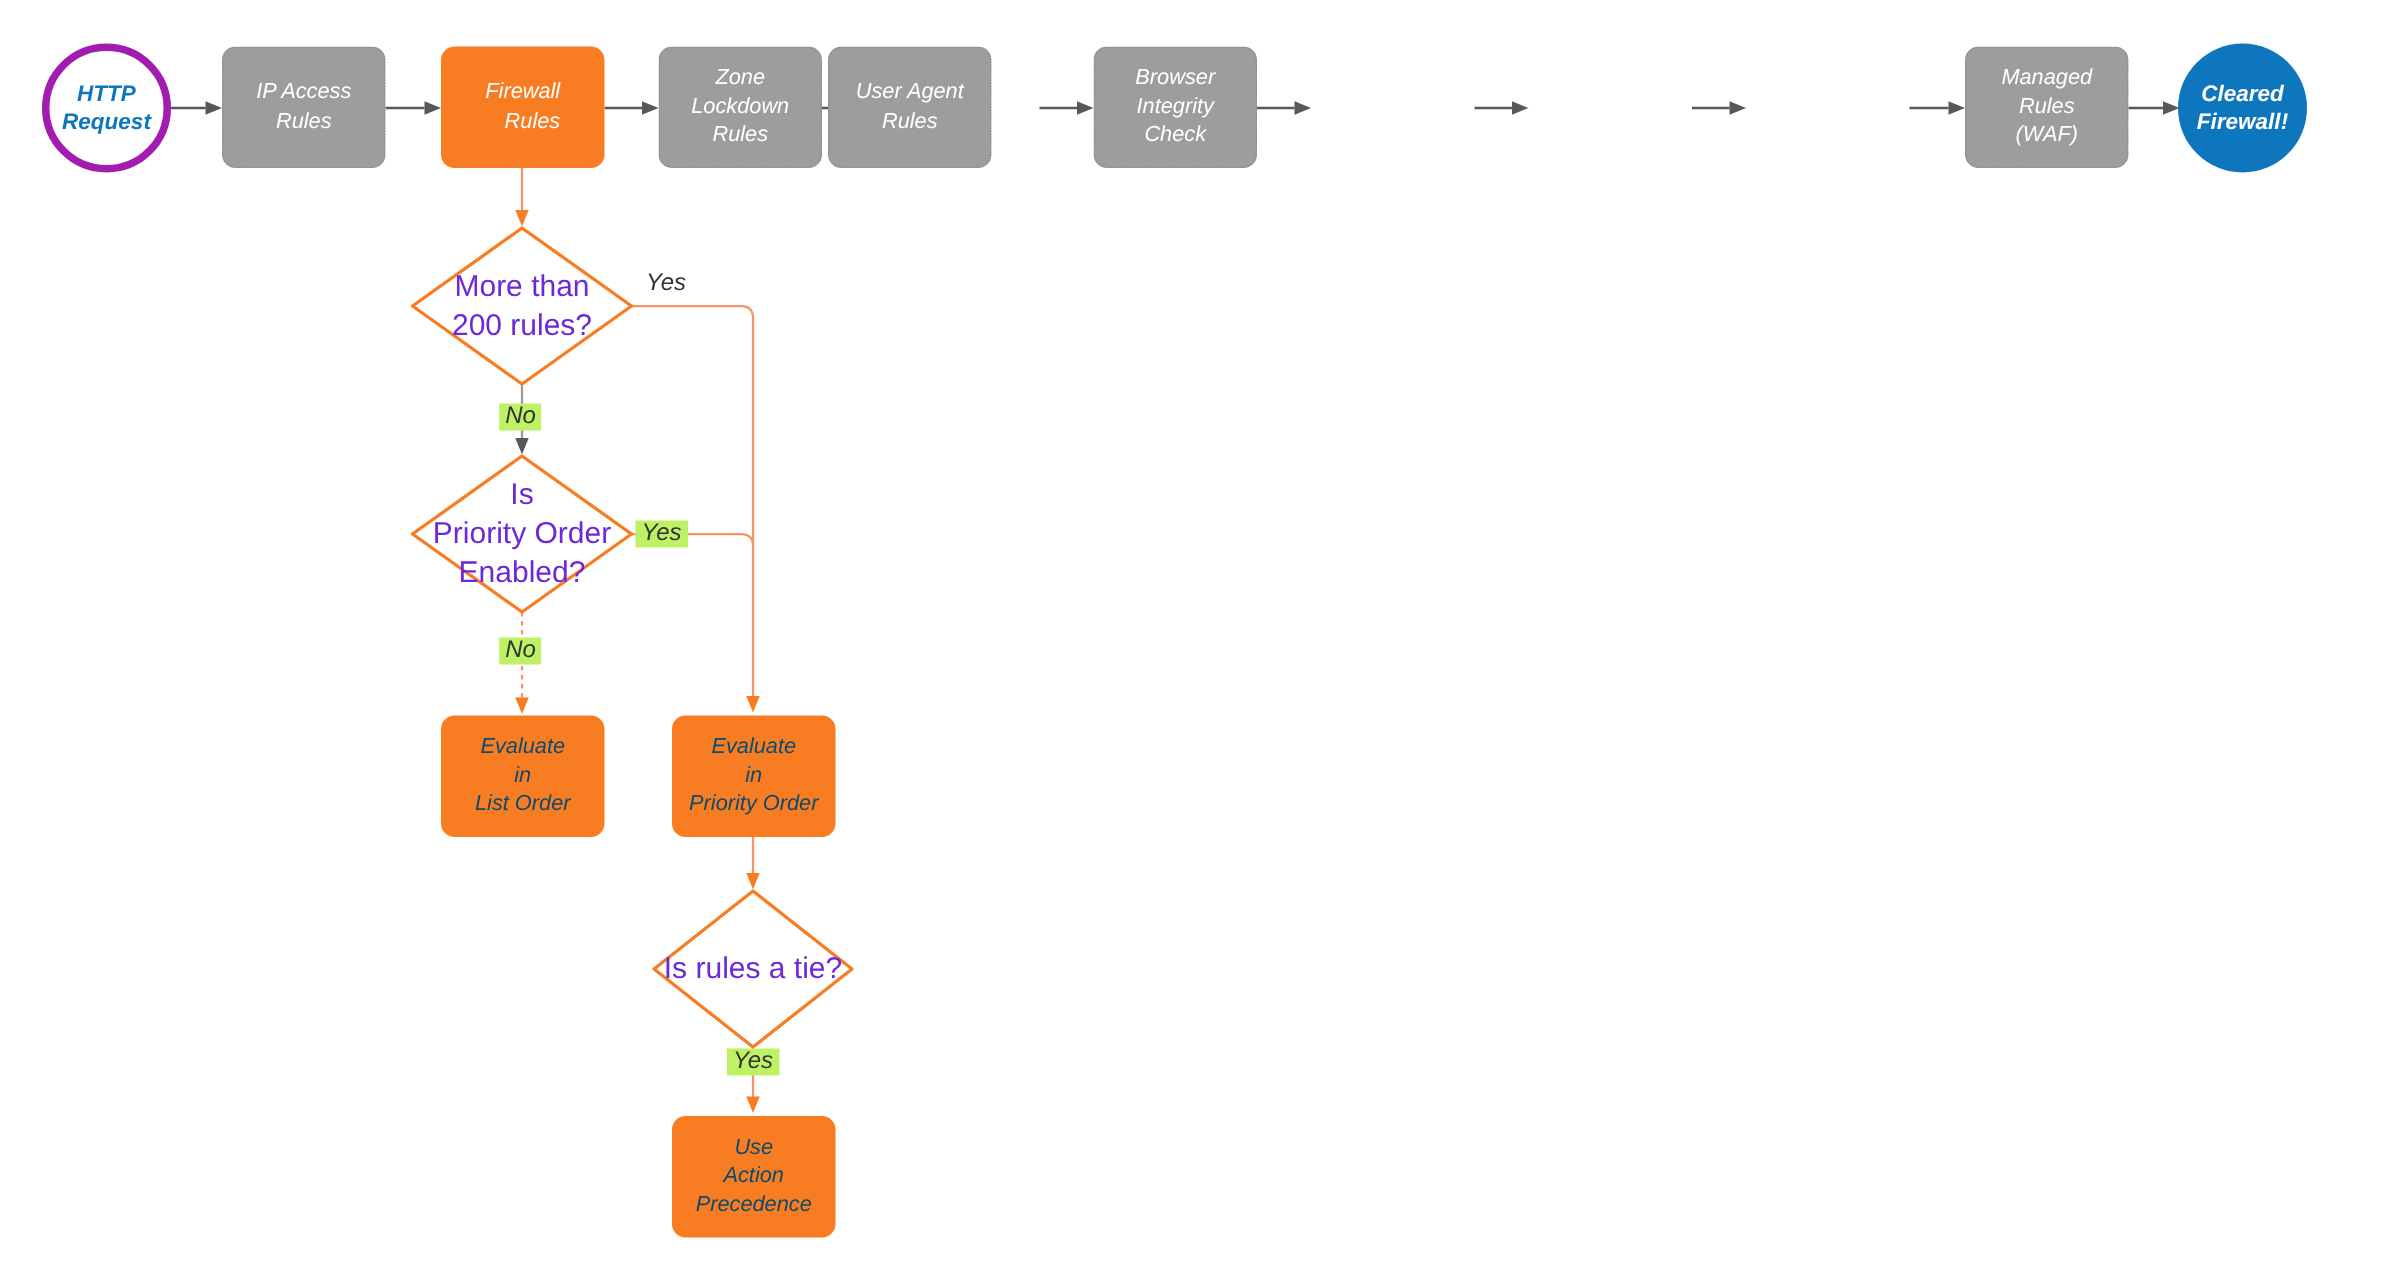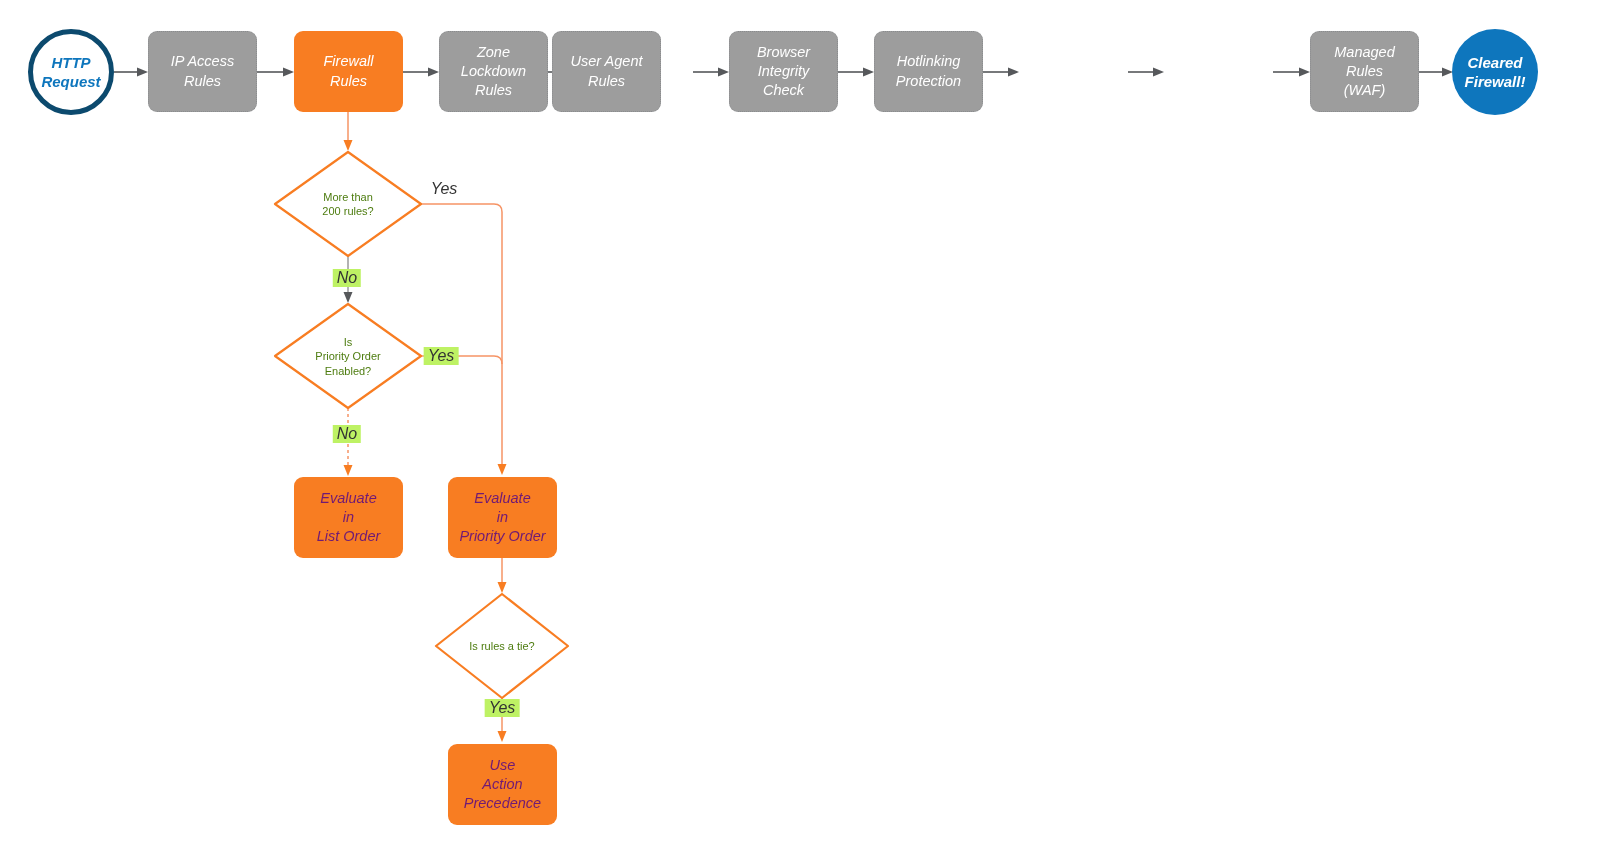--- a/index.html
+++ b/index.html
@@ -10,34 +10,34 @@
   svg.wires{position:absolute;left:0;top:0;pointer-events:none;}
   .node{
     position:absolute;display:flex;align-items:center;justify-content:center;
     text-align:center;white-space:pre-line;box-sizing:border-box;
   }
   .stage{
     width:109px;height:81px;top:31px;border-radius:9px;
     color:#ffffff;font-style:italic;font-size:14.5px;line-height:1.32;
   }
   .stage.gray{background:#9d9d9d;border:1px dotted #8a8c8e;}
-  .stage.orange{background:#f87d22;}
+  .stage.orange{background:#f87d22;text-align:right;}
   .action{
     width:109px;height:81px;border-radius:9px;background:#f87d22;
-    color:#701a75;font-style:italic;font-size:14.5px;line-height:1.32;
+    color:#0c4a6e;font-style:italic;font-size:14.5px;line-height:1.32;
   }
   .circle{
     border-radius:50%;top:29px;font-weight:bold;font-style:italic;
     font-size:15px;line-height:1.3;
   }
-  .circle.start{left:28px;width:86px;height:86px;background:#ffffff;border:5px solid #0c4a6e;color:#0e76bd;}
+  .circle.start{left:28px;width:86px;height:86px;background:#ffffff;border:5px solid #a21caf;color:#0e76bd;}
   .circle.end{left:1452px;width:86px;height:86px;background:#0e76bd;color:#ffffff;}
   .dlabel{
     position:absolute;transform:translate(-50%,-50%);text-align:center;white-space:pre-line;
-    color:#4d7c0f;font-size:11px;line-height:1.3;
+    color:#6d28d9;font-size:20px;line-height:1.3;
   }
   .elabel{
     position:absolute;transform:translate(-50%,-50%);font-style:italic;
     color:#333333;font-size:16px;
   }
   .elabel.mask{background:#bef264;padding:0 4px;}
 </style>
 </head>
 <body>
 
@@ -117,24 +117,20 @@
   </div>
   <div class="node stage gray" style="left:552px">
     <span>User Agent
 Rules</span>
   </div>
   <div class="node stage gray" style="left:729px">
     <span>Browser
 Integrity
 Check</span>
   </div>
-  <div class="node stage gray" style="left:874px">
-    <span>Hotlinking
-Protection</span>
-  </div>
   <div class="node stage gray" style="left:1310px">
     <span>Managed
 Rules
 (WAF)</span>
   </div>
 
   <div class="node circle end">
     <span>Cleared
 Firewall!</span>
   </div>

